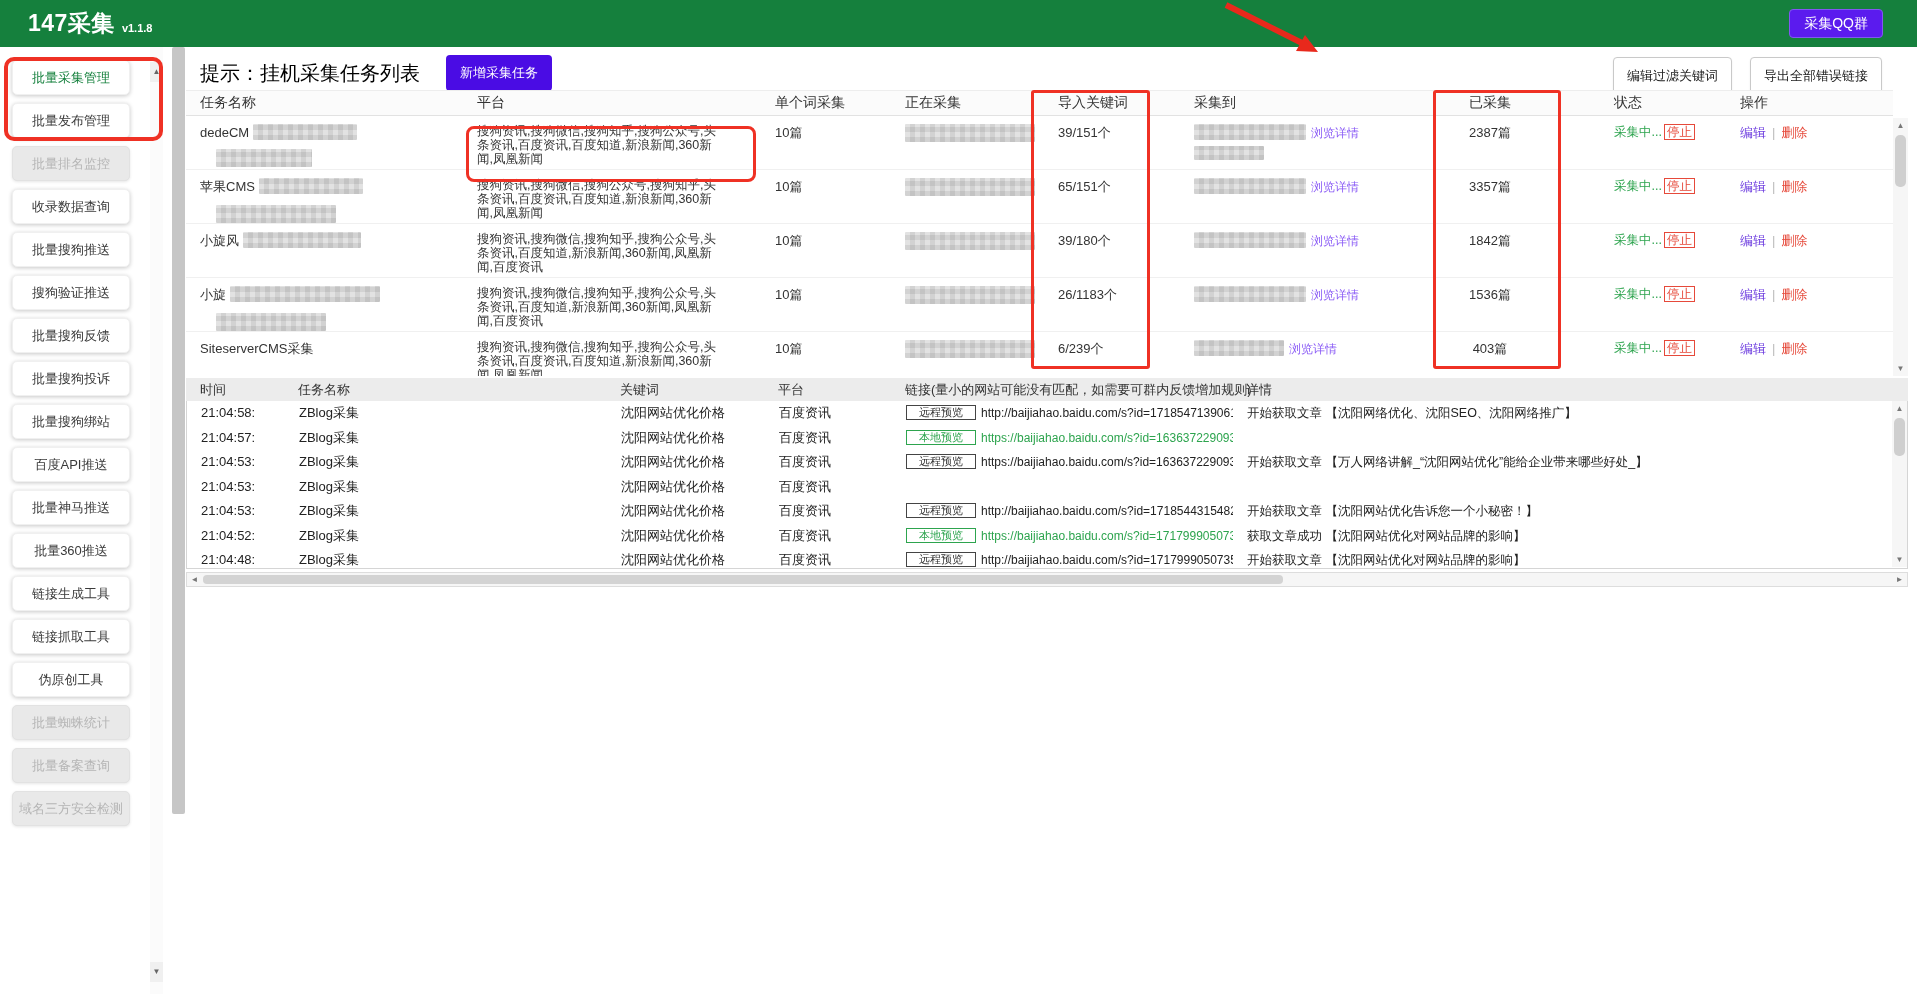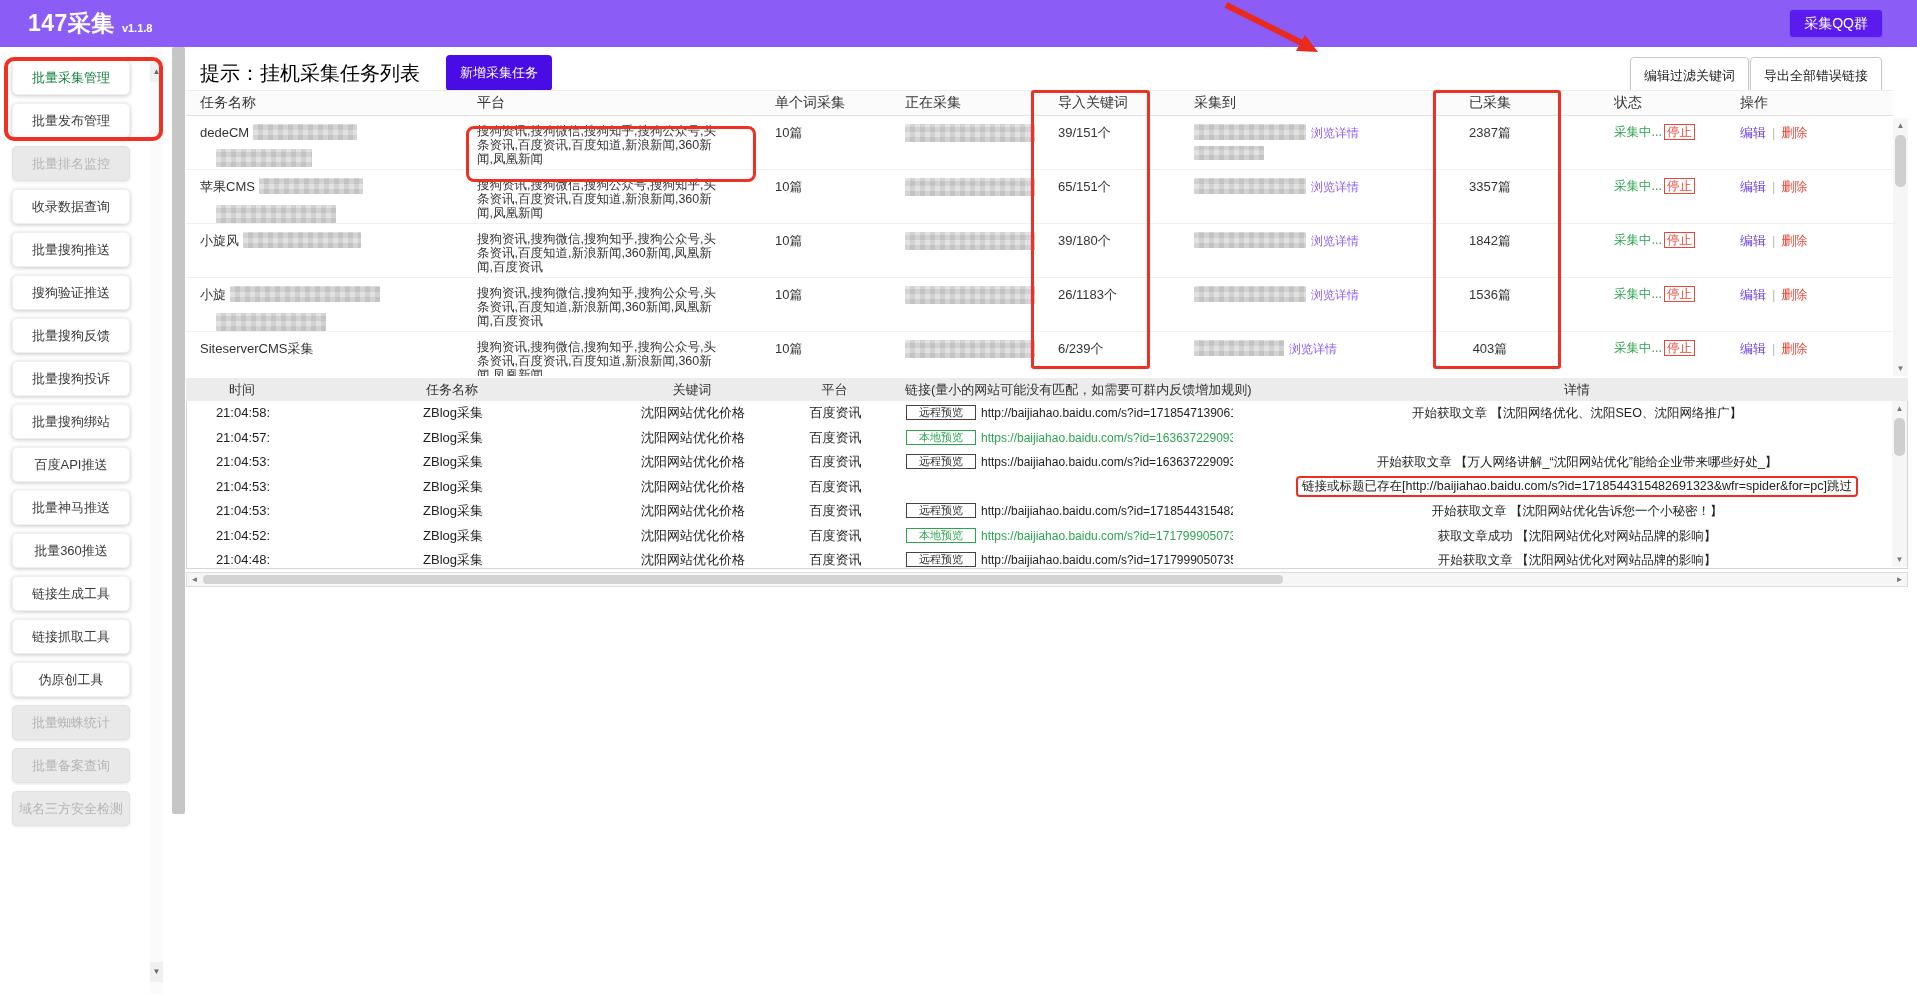--- a/index.html
+++ b/index.html
@@ -1,42 +1,42 @@
 <!DOCTYPE html>
 <html><head>
 <meta charset="utf-8">
 <style>
   html,body{margin:0;padding:0;}
   body{font-family:"Liberation Sans","DejaVu Sans",sans-serif;background:#fff;}
   *{box-sizing:border-box;}
   .page{position:relative;width:1917px;height:994px;background:#fff;overflow:hidden;}
 
   
-  .topbar{position:absolute;left:0;top:0;width:100%;height:47px;background:#8b5cf6;display:flex;align-items:center;}
+  .topbar{position:absolute;left:0;top:0;width:100%;height:47px;background:#15803d;display:flex;align-items:center;}
   .app-title{color:#fff;font-size:23px;font-weight:bold;margin-left:28px;letter-spacing:.5px;}
   .version{color:#fff;font-size:11px;margin-left:7px;margin-top:8px;font-weight:bold;}
   .qq-btn{position:absolute;right:34px;top:9px;height:29px;line-height:27px;padding:0 14px;background:#5b1bee;border:1px solid #8257f2;border-radius:4px;color:#fff;font-size:14px;cursor:pointer;}
 
   
   .sidebar{position:absolute;left:0;top:47px;width:150px;bottom:0;background:#fff;}
   .side-btn{width:118px;margin:8px 0 0 12px;height:35px;line-height:34px;text-align:center;background:#fff;
     border:1px solid #f0f0f0;border-radius:5px;font-size:13px;color:#3a3a3a;box-shadow:0 1px 4px rgba(0,0,0,.22);cursor:pointer;}
   .side-btn:first-child{margin-top:13px;}
   .side-btn.active{color:#15803d;}
   .side-btn.disabled{background:#e9e9e9;color:#b5b5b5;border-color:#e2e2e2;box-shadow:0 1px 3px rgba(0,0,0,.10);cursor:default;}
   .side-scroll{position:absolute;left:150px;top:47px;width:13px;bottom:0;background:#fbfbfb;}
   .scroll-btn{position:absolute;left:0;width:13px;height:20px;background:#f0f0f0;color:#666;font-size:8px;text-align:center;line-height:20px;cursor:pointer;}
   .main-strip{position:absolute;left:172px;top:47px;width:13px;height:767px;background:#c6c6c6;border-radius:2px;}
 
   
   .content{position:absolute;left:186px;top:47px;width:1722px;bottom:0;background:#fff;}
   .title-row{position:absolute;left:14px;top:8px;display:flex;align-items:center;gap:26px;}
   .page-title{font-size:20px;color:#000000;}
   .add-btn{background:#4a0ce4;color:#fff;font-size:13px;padding:9px 14px;border-radius:4px;cursor:pointer;}
-  .top-actions{position:absolute;right:26px;top:10px;display:flex;gap:1px;}
+  .top-actions{position:absolute;right:26px;top:10px;display:flex;gap:18px;}
   .white-btn{border:1px solid #c9c9c9;border-radius:4px;background:#fff;font-size:13px;color:#222;padding:9px 13px;box-shadow:0 1px 2px rgba(0,0,0,.08);cursor:pointer;}
 
   
   .tgrid{display:grid;grid-template-columns:277px 298px 130px 153px 136px 240px 140px 146px 1fr;}
   .t-head{position:absolute;left:0;top:43px;width:1707px;height:26px;align-items:center;background:#fbfbfb;
     border-top:1px solid #ededed;border-bottom:1px solid #e2e2e2;font-size:14px;color:#333;}
   .t-head>div{padding-left:14px;white-space:nowrap;}
   .t-head .c-center{text-align:center;padding-left:0;}
   .t-head .c-status{padding-left:54px;}
   .t-head .c-ops{padding-left:34px;}
@@ -57,21 +57,21 @@
   
   .mosaic{display:inline-block;height:16px;width:104px;vertical-align:-3px;border-radius:1px;
     background:repeating-linear-gradient(0deg,rgba(0,0,0,.07) 0 5px,rgba(0,0,0,0) 5px 10px),
                repeating-linear-gradient(90deg,#e2e2e2 0 5px,#d2d2d2 5px 10px);}
   .m-line2{display:block;margin:9px 0 0 16px;height:18px;}
   .m-collecting{width:130px;height:18px;}
   .m-collected{width:112px;height:16px;margin-right:5px;}
   .m-sub{display:block;margin-top:4px;width:70px;height:14px;}
 
   
-  .lgrid{display:grid;grid-template-columns:98px 322px 158px 127px 341px 1fr;text-align:center;}
+  .lgrid{display:grid;grid-template-columns:98px 322px 158px 127px 341px 1fr;}
   .log-head{position:absolute;left:0;top:331px;width:1722px;height:23px;background:#ececec;align-items:center;font-size:13px;color:#333;}
   .log-head>div{padding-left:14px;white-space:nowrap;}
   .log-body{position:absolute;left:0;top:354px;width:1722px;height:168px;background:#fff;
     border:1px solid #d5d5d5;border-top:none;overflow:hidden;}
   .lrow{height:24.5px;line-height:24.5px;font-size:13px;color:#222;}
   .lrow>div{padding-left:14px;white-space:nowrap;overflow:hidden;}
   .cell-url{font-size:12px;}
   .url-green{color:#2da44e;}
   .badge{display:inline-block;border:1px solid #444;color:#333;font-size:11px;line-height:13px;padding:0 12px;margin-right:5px;vertical-align:1px;cursor:pointer;}
   .badge.local{border-color:#2da44e;color:#2da44e;}
@@ -259,21 +259,20 @@
         <div class="cell-url"><span class="badge">远程预览</span><span>https://baijiahao.baidu.com/s?id=1636372290938652414&amp;wfr=...</span></div>
         <div class="cell-detail">开始获取文章 【万人网络讲解_“沈阳网站优化”能给企业带来哪些好处_】</div>
       </div>
 
       <div class="lrow lgrid">
         <div>21:04:53:</div>
         <div>ZBlog采集</div>
         <div>沈阳网站优化价格</div>
         <div>百度资讯</div>
         <div class="cell-url"></div>
-        <div class="cell-detail"><span class="boxed">链接或标题已存在[http://baijiahao.baidu.com/s?id=1718544315482691323&amp;wfr=spider&amp;for=pc]跳过</span></div>
       </div>
 
       <div class="lrow lgrid">
         <div>21:04:53:</div>
         <div>ZBlog采集</div>
         <div>沈阳网站优化价格</div>
         <div>百度资讯</div>
         <div class="cell-url"><span class="badge">远程预览</span><span>http://baijiahao.baidu.com/s?id=1718544315482691323&amp;wfr=s...</span></div>
         <div class="cell-detail">开始获取文章 【沈阳网站优化告诉您一个小秘密！】</div>
       </div>

